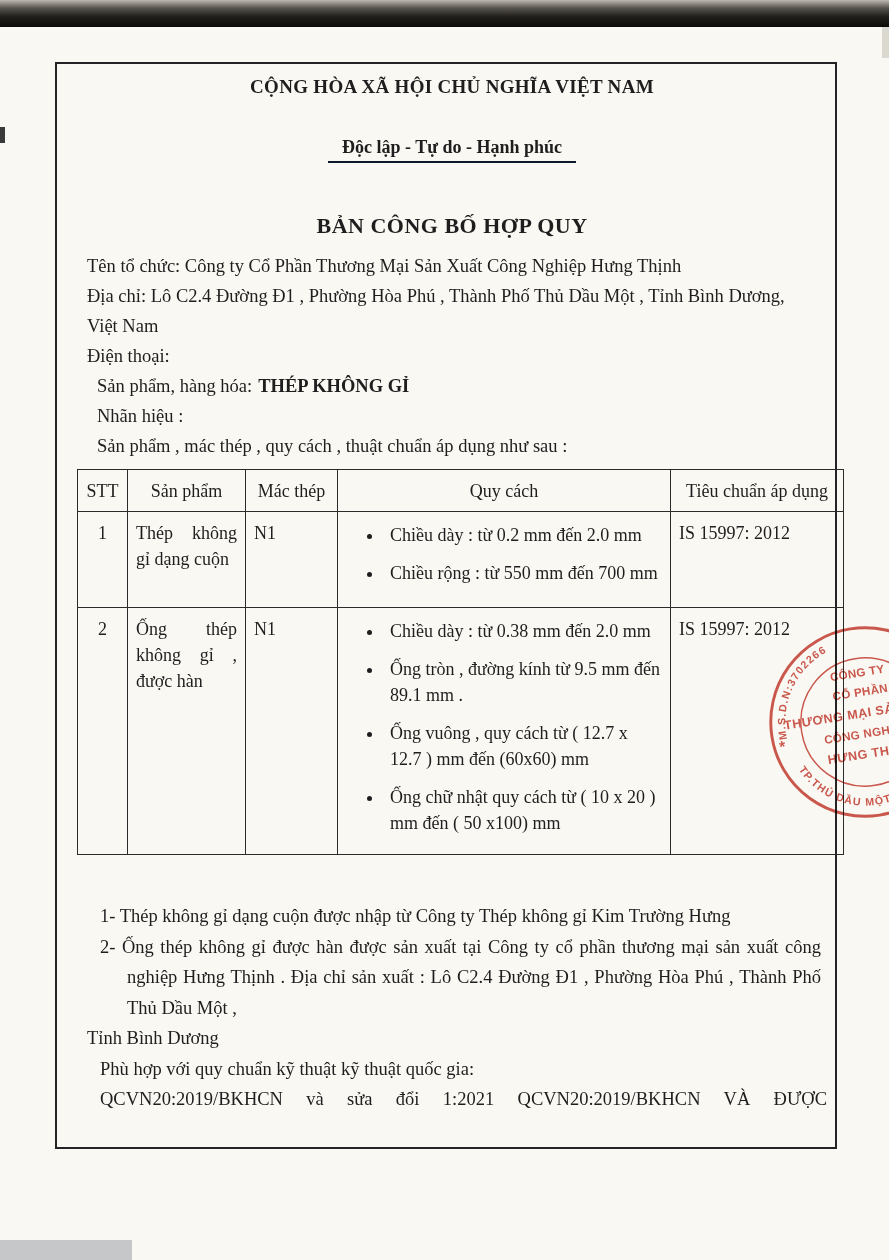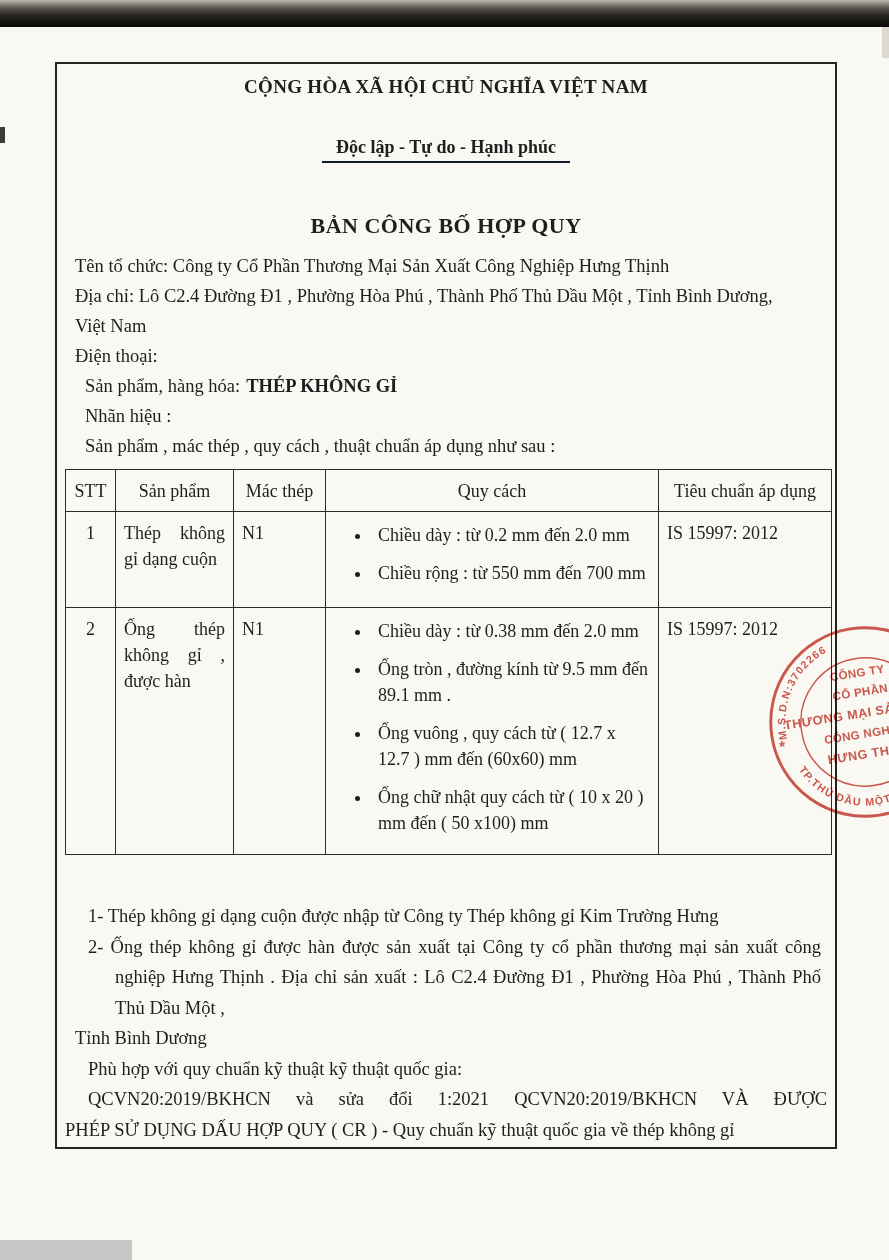--- a/index.html
+++ b/index.html
@@ -13,21 +13,21 @@
     overflow:hidden;
     font-family:"Liberation Serif","DejaVu Serif",serif;
     color:#1e1e1e;
   }
 
   .frame {
     position:absolute;
     left:55px; top:62px;
     width:782px; height:1087px;
     border:2px solid #242424;
-    padding:12px 0 0 0;
+    padding:12px 0 0 12px;
   }
 
   
   .nat-header { text-align:center; }
   .nat-line1 { font-weight:bold; font-size:19px; letter-spacing:0.3px; }
   .nat-line2 {
     display:inline-block; margin-top:21px;
     font-weight:bold; font-size:18px;
     border-bottom:2px solid #0f172a;
     padding:0 14px 3px 14px;
@@ -189,21 +189,20 @@
         </tr>
       </tbody>
     </table>
 
     <div class="notes">
       <p class="n-plain">1- Thép không gỉ dạng cuộn được nhập từ Công ty Thép không gỉ Kim Trường Hưng</p>
       <p class="n-hang">2- Ống thép không gỉ được hàn được sản xuất tại Công ty cổ phần thương mại sản xuất công nghiệp Hưng Thịnh . Địa chỉ sản xuất : Lô C2.4 Đường Đ1 , Phường Hòa Phú , Thành Phố Thủ Dầu Một ,</p>
       <p class="n-small">Tỉnh Bình Dương</p>
       <p class="n-plain">Phù hợp với quy chuẩn kỹ thuật kỹ thuật quốc gia:</p>
       <p class="n-jline">QCVN20:2019/BKHCN và sửa đổi 1:2021 QCVN20:2019/BKHCN VÀ ĐƯỢC</p>
-      <p class="n-last">PHÉP SỬ DỤNG DẤU HỢP QUY ( CR ) -  Quy chuẩn kỹ thuật quốc gia về thép không gỉ</p>
     </div>
 
   </div>
 
   <svg class="stamp" viewBox="0 0 210 210" aria-hidden="true">
     <defs>
       <path id="arcTop" d="M 24 118 A 82 82 0 0 1 100 23"></path>
       <path id="arcBot" d="M 26 132 A 82 82 0 0 0 138 184"></path>
     </defs>
     <circle class="ring" cx="105" cy="105" r="97"></circle>

